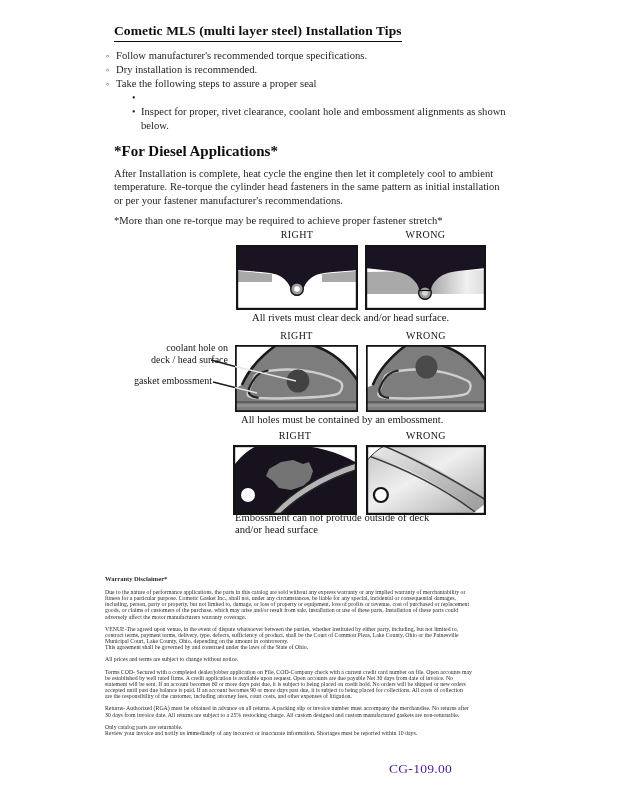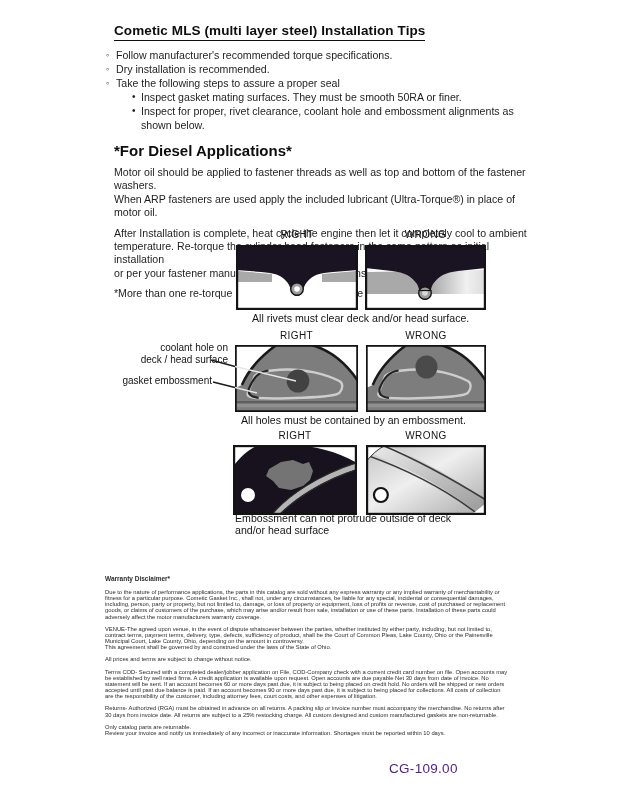--- a/index.html
+++ b/index.html
@@ -1,17 +1,17 @@
 <!DOCTYPE html>
 <html><head>
 <meta charset="utf-8">
 <style>
   html,body{margin:0;padding:0;background:#ffffff;}
   .page{position:relative;width:618px;height:800px;background:#ffffff;overflow:hidden;
-        font-family:Liberation Sans, sans-serif;color:#1e1e1e;}
+        font-family:Liberation Serif, serif;color:#1e1e1e;}
   
   .header{position:absolute;left:106px;top:21px;width:424px;}
   .title{margin:0 0 7px 8px;font-size:13.5px;font-weight:bold;color:#0d0d0d;
          display:inline-block;border-bottom:1.6px solid #0d0d0d;padding-bottom:2px;letter-spacing:0.1px;}
   .titlewrap{margin:0;}
   .li{display:flex;line-height:14px;font-size:10.6px;}
   .mk{width:10px;flex:0 0 10px;font-size:9px;line-height:14px;}
   .li.sub{padding-left:26px;}
   .mk2{width:9px;flex:0 0 9px;font-size:10px;line-height:14px;}
   .dheading{margin:10px 0 0 8px;font-size:15px;font-weight:bold;color:#0d0d0d;}
@@ -45,30 +45,27 @@
     <div class="li">
       <span class="mk">◦</span>
       <span>Dry installation is recommended.</span>
     </div>
     <div class="li">
       <span class="mk">◦</span>
       <span>Take the following steps to assure a proper seal</span>
     </div>
     <div class="li sub">
       <span class="mk2">•</span>
-      <span>Inspect gasket mating surfaces.  They must be smooth 50RA or finer.</span>
     </div>
     <div class="li sub">
       <span class="mk2">•</span>
       <span>Inspect for proper, rivet clearance, coolant hole and embossment alignments as shown below.</span>
     </div>
 
     <h2 class="dheading">*For Diesel Applications*</h2>
-    <p class="para pre">Motor oil should be applied to fastener threads as well as top and bottom of the fastener washers.
-When ARP fasteners are used apply the included lubricant (Ultra-Torque®) in place of motor oil.</p>
     <p class="para pre">After Installation is complete, heat cycle the engine then let it completely cool to ambient
 temperature. Re-torque the cylinder head fasteners in the same pattern as initial installation
 or per your fastener manufacturer's recommendations.</p>
     <p class="para">*More than one re-torque may be required to achieve proper fastener stretch*</p>
   </div>
 
   <div class="flabel" style="left:236px;top:229px;width:122px">RIGHT</div>
   <div class="flabel" style="left:365px;top:229px;width:121px">WRONG</div>
 
   <svg class="panel" style="left:236px;top:245px" width="122" height="65" viewBox="0 0 122 65">

